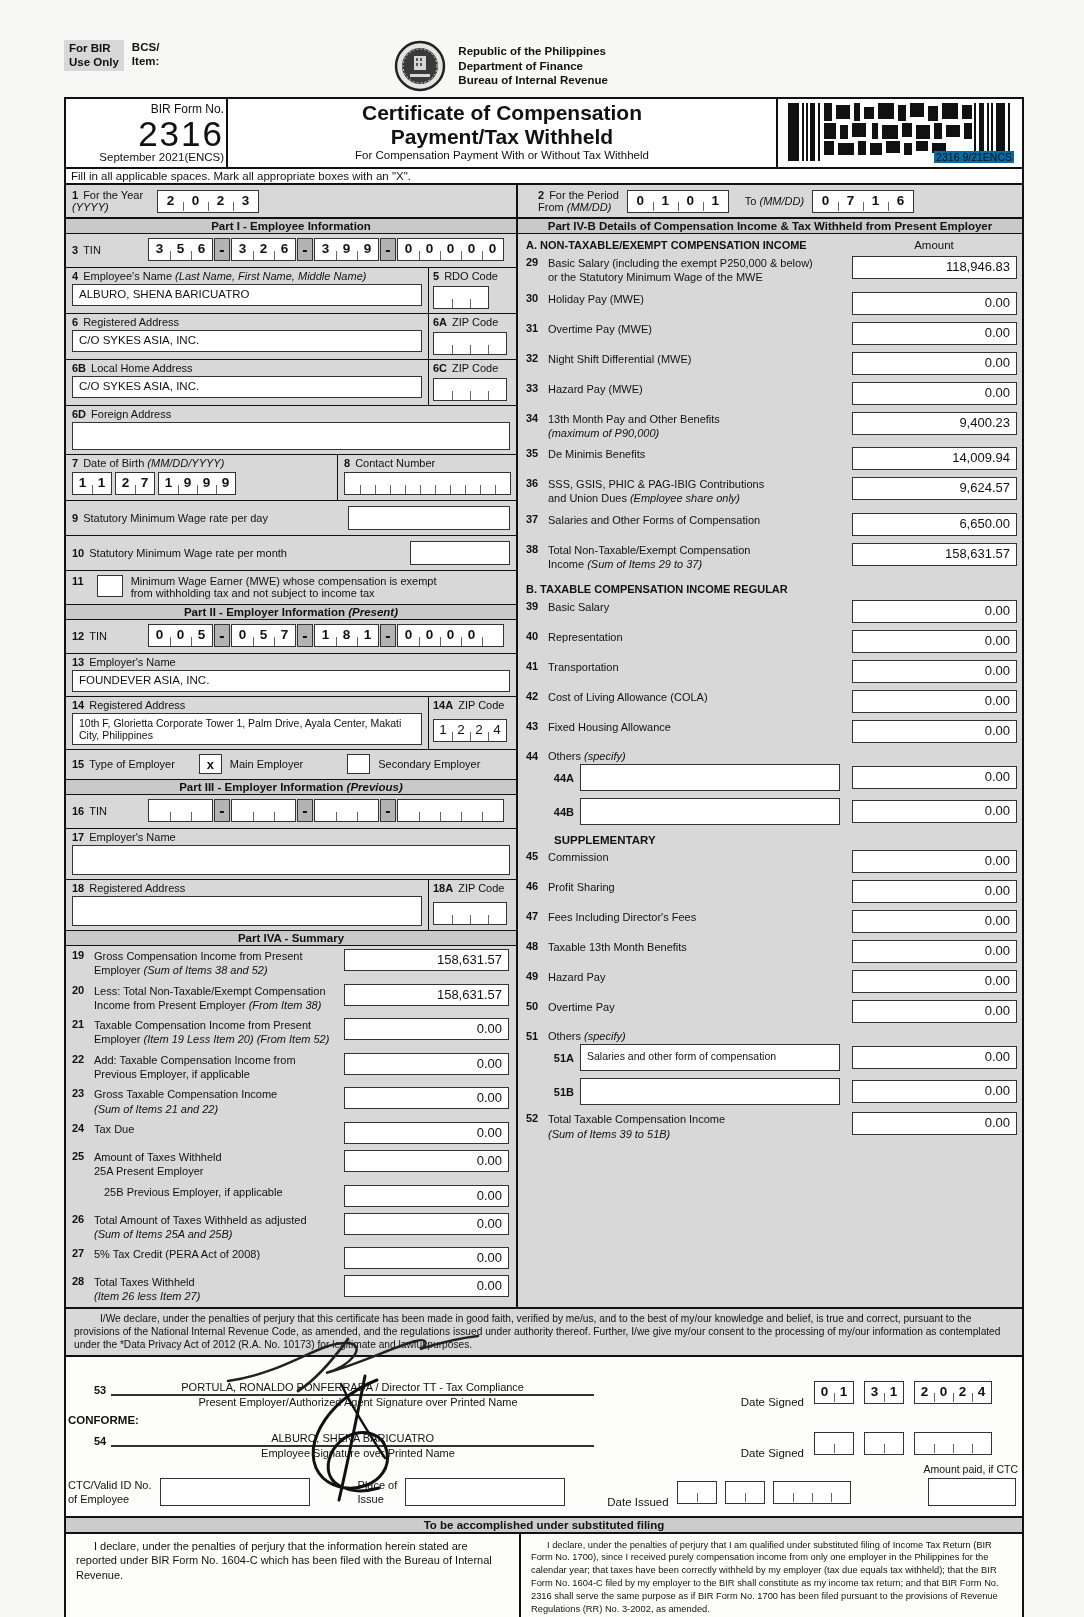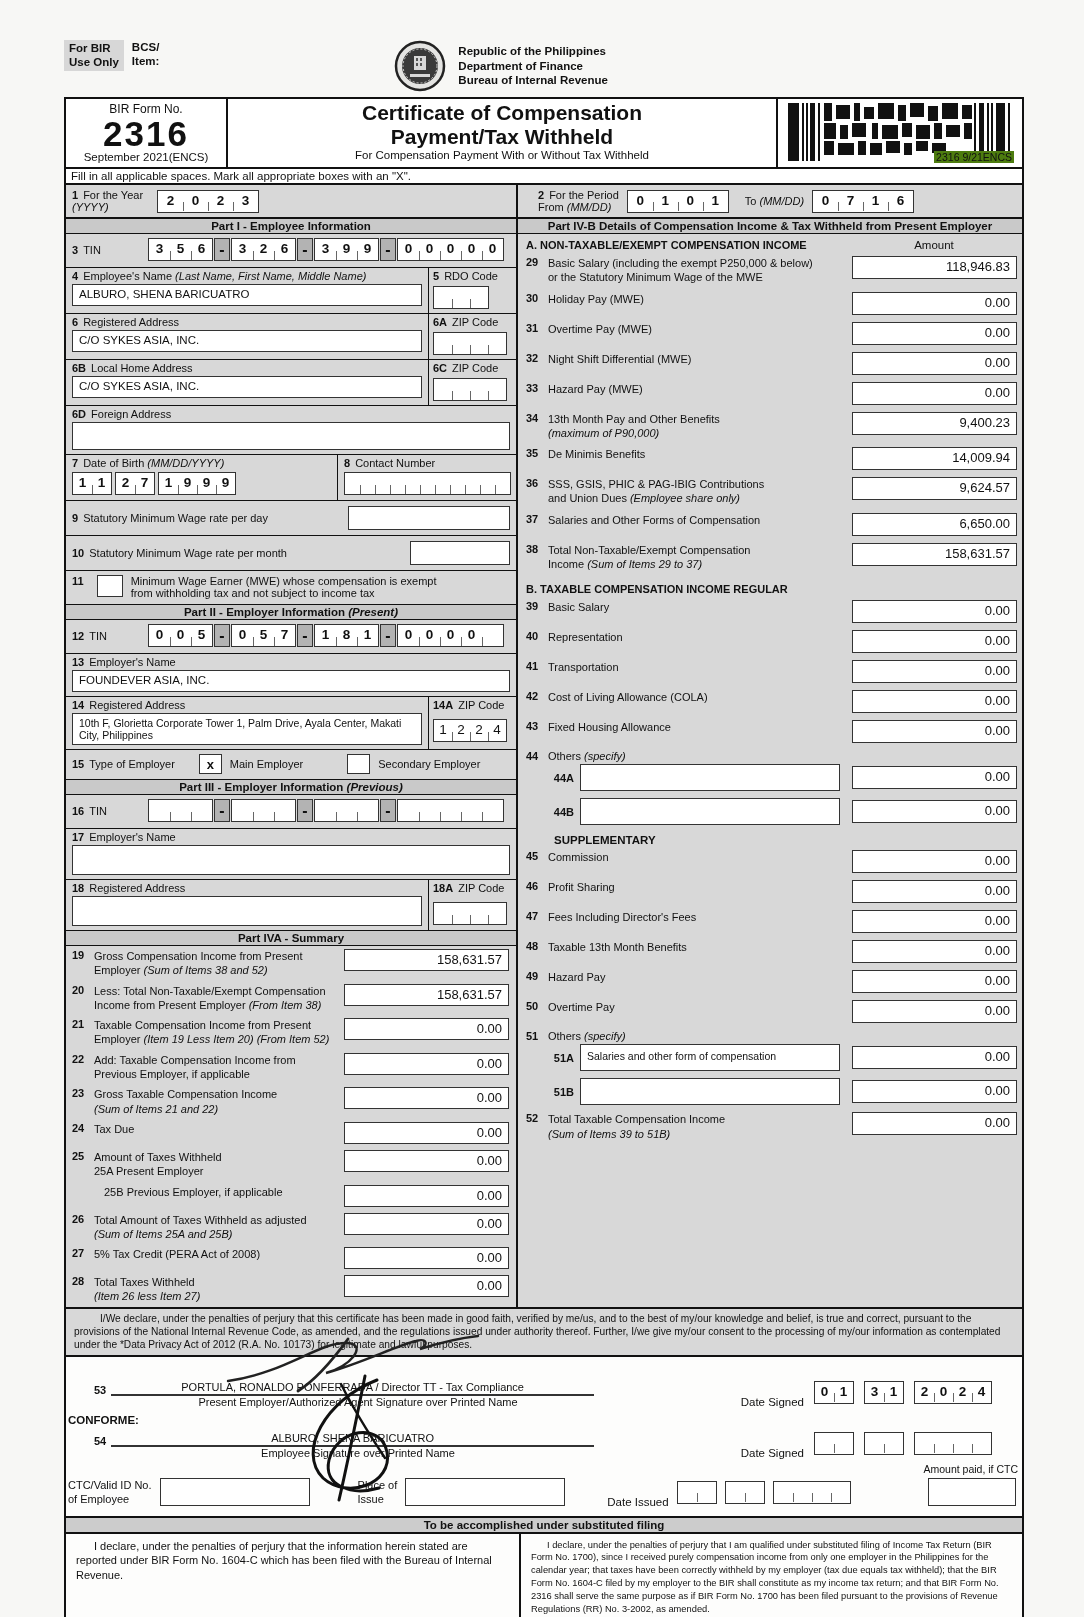--- a/index.html
+++ b/index.html
@@ -10,29 +10,29 @@
   .tophdr { display:flex; align-items:flex-start; margin-bottom:5px; height:52px; }
   .birbox { background:#d7d7d7; padding:1px 5px; font-size:11.5px; font-weight:bold; line-height:1.25; }
   .bcs { margin-left:8px; font-size:11.5px; font-weight:bold; line-height:1.25; }
   .sealwrap { display:flex; align-items:center; margin-left:235px; gap:12px; }
   .gov { font-size:11.5px; font-weight:bold; line-height:1.3; }
 
   .frame { border:2.5px solid #111; background:#d8d8d8; }
 
   
   .titlerow { display:grid; grid-template-columns:162px 1fr 244px; background:#fff; }
-  .c-formno { border-right:2px solid #111; text-align:center; padding:3px 2px 2px; }
+  .c-formno { border-right:2px solid #111; text-align:right; padding:3px 2px 2px; }
   .formno-lab { font-size:12px; }
-  .formno { font-size:35px; font-weight:bold; letter-spacing:2px; line-height:1; }
+  .formno { font-size:35px; font-weight:normal; letter-spacing:2px; line-height:1; }
   .formver { font-size:11.5px; }
   .c-title { border-right:2px solid #111; text-align:center; padding:2px 4px 0; }
   .bigtitle { font-size:21px; font-weight:bold; line-height:1.15; }
   .subtitle { font-size:11.5px; border-top:0; }
   .c-bar { position:relative; padding:4px 6px 2px 10px; }
-  .barcap { position:absolute; right:8px; bottom:4px; background:#4d7c0f; font-size:10.5px; padding:0 2px; }
+  .barcap { position:absolute; right:8px; bottom:4px; background:#0369a1; font-size:10.5px; padding:0 2px; }
 
   .fillnote { background:#fff; border-top:2px solid #111; border-bottom:2px solid #111; font-size:11.5px; padding:1px 5px; }
 
   
   .dgt { display:inline-flex; background:#fff; border:1.4px solid #333; height:23px; vertical-align:middle; }
   .dcell { width:21px; text-align:center; font-size:13.5px; line-height:20px; font-weight:bold;
            background:no-repeat left bottom/1.2px 45% linear-gradient(#666,#666); }
   .dcell.first { background:none; }
   .dgt.w25 .dcell { width:25px; }
   .dgt.zip .dcell { width:18px; font-weight:normal; }

